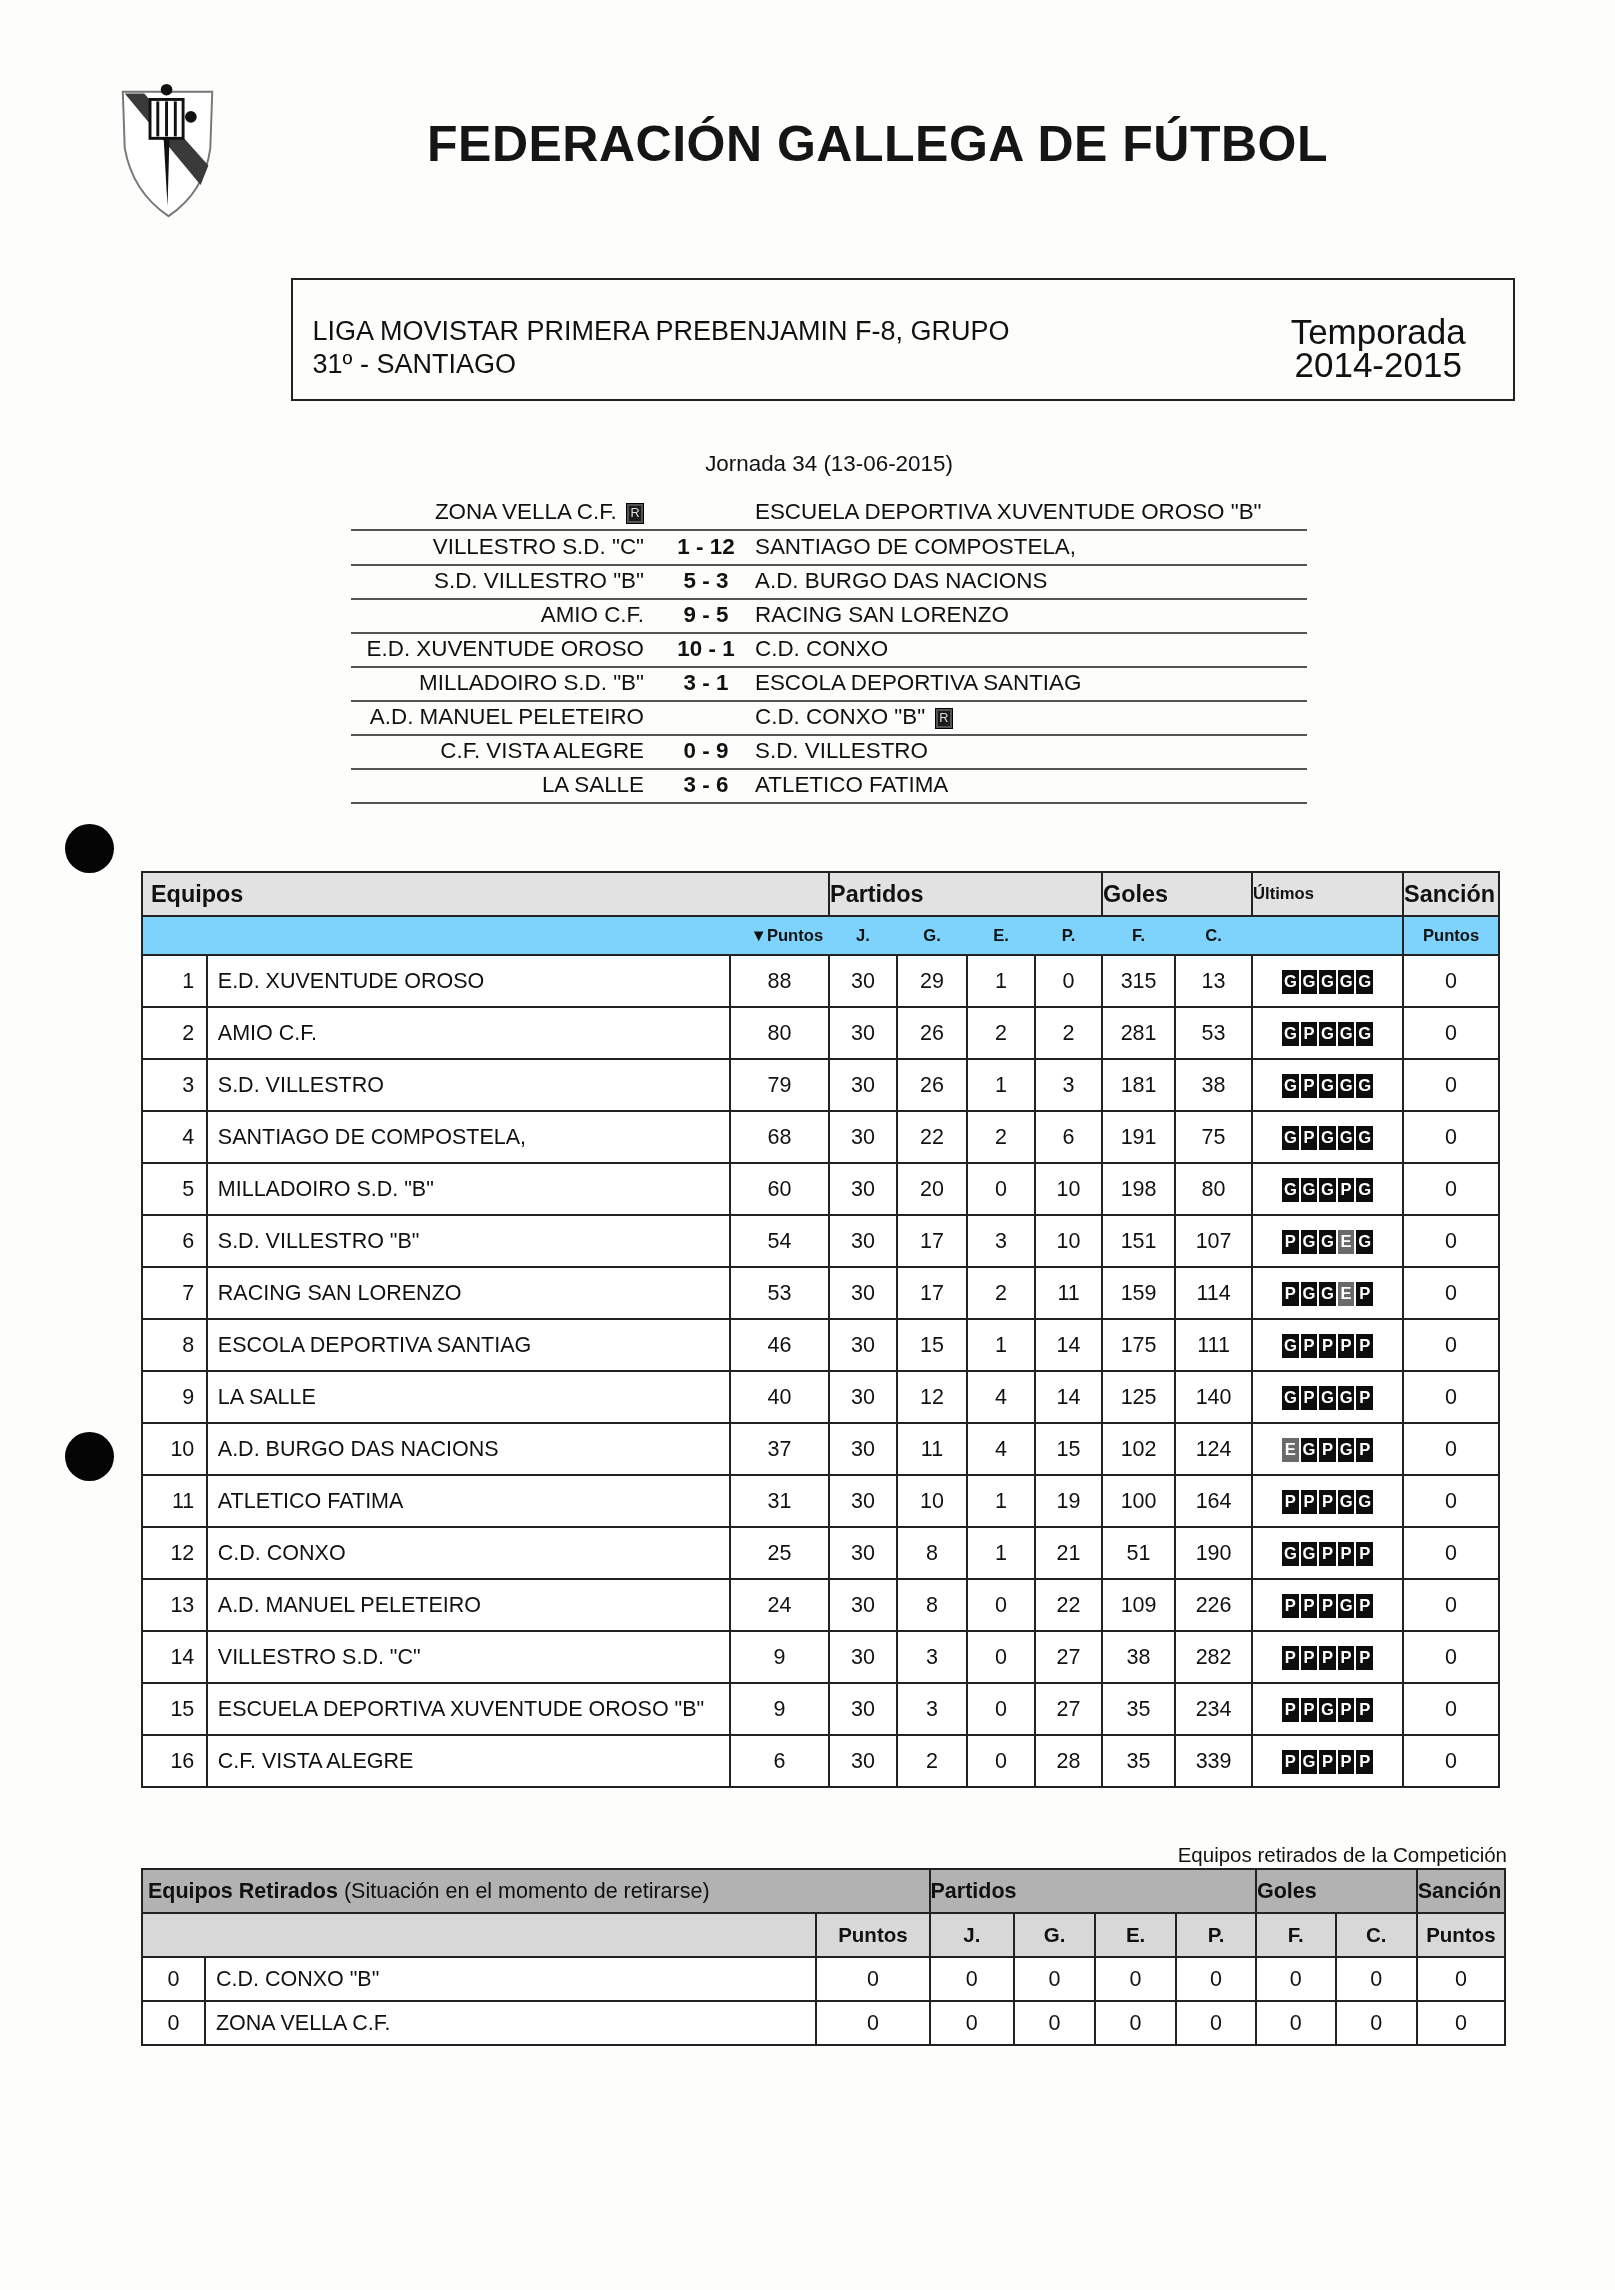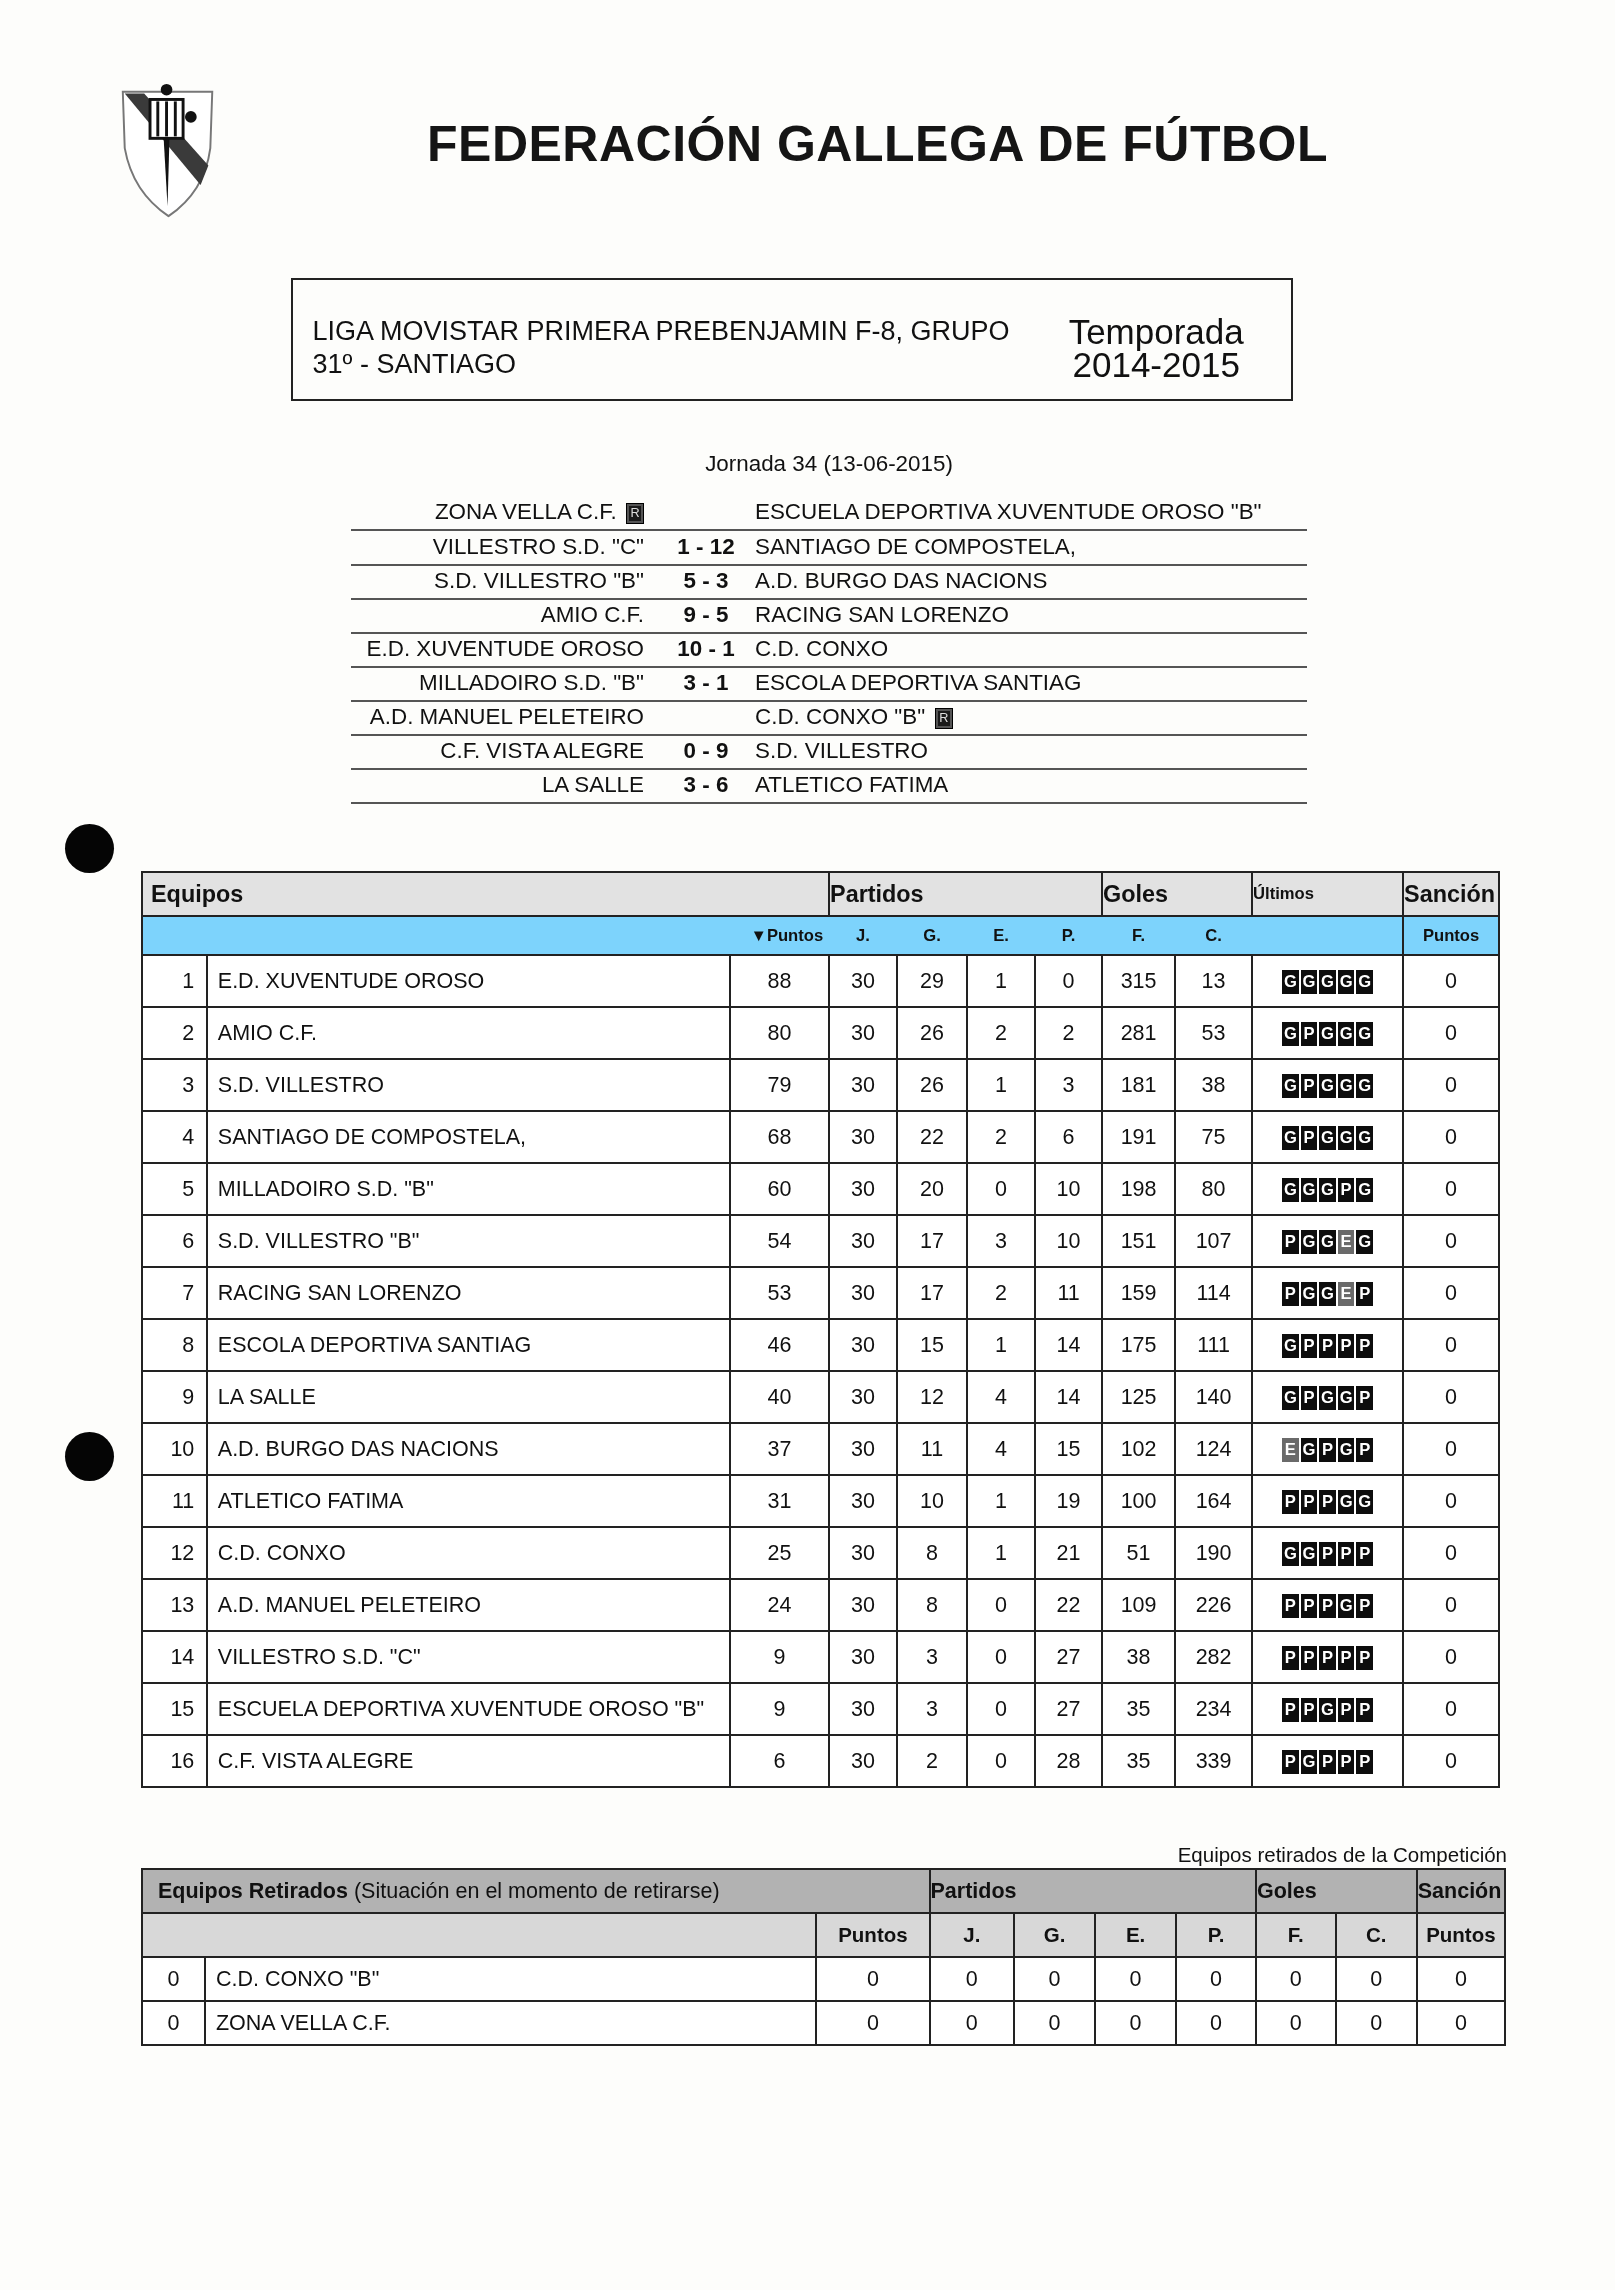--- a/index.html
+++ b/index.html
@@ -16,21 +16,21 @@
 
   
   .logo { left: 115px; top: 80px; width: 107px; height: 141px; }
 
   .main-title {
     left: 0; width: 1755px; top: 115px; text-align: center;
     font-size: 50px; font-weight: bold; letter-spacing: 0.5px; color: #151515;
   }
 
   .comp-box {
-    left: 291px; top: 278px; width: 1002px; height: 123px;
+    left: 291px; top: 278px; width: 1224px; height: 123px;
     border: 2px solid #222; box-sizing: border-box;
   }
   .comp-name {
     position: absolute; left: 19.5px; top: 35px; width: 741px;
     font-size: 27px; line-height: 33px;
   }
   .comp-season {
     position: absolute; right: 7.8px; top: 35px; width: 254px; text-align: center;
     font-size: 35px; line-height: 33px;
   }
@@ -417,21 +417,21 @@
       <col style="width:71px">
     <col style="width:68px">
       <col style="width:68px">
       <col style="width:67px">
       <col style="width:67px">
     <col style="width:68px">
       <col style="width:74px">
   </colgroup>
   <tbody>
       <tr class="hdr1">
-    <td colspan="3" style="padding-left:15px;"><span>Equipos Retirados</span><span class="light"> (Situación en el momento de retirarse)</span></td>
+    <td colspan="3" style="padding-left:5px;"><span>Equipos Retirados</span><span class="light"> (Situación en el momento de retirarse)</span></td>
     <td colspan="4" class="center">Partidos</td>
     <td colspan="2" class="center">Goles</td>
     <td class="center">Sanción</td>
   </tr>
   <tr class="hdr2">
     <td colspan="2" class="noborder-r"></td>
     <td>Puntos</td>
     <td>J.</td>
     <td>G.</td>
     <td>E.</td>

